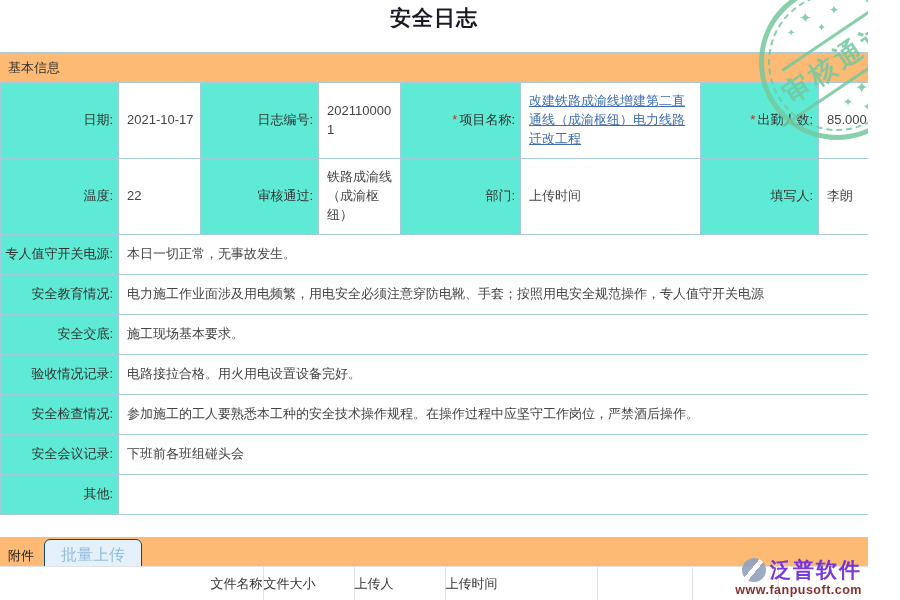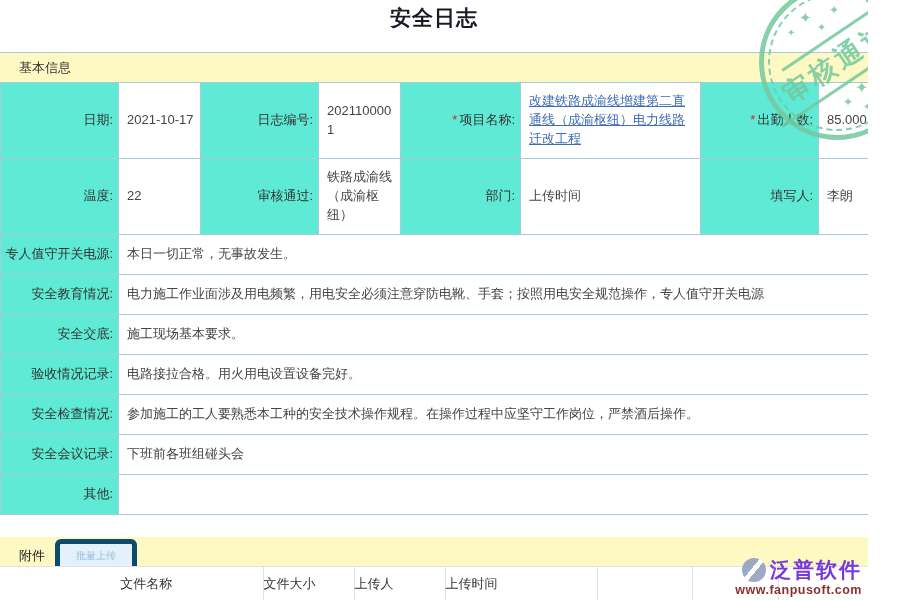--- a/index.html
+++ b/index.html
@@ -26,36 +26,36 @@
     font-size: 21px;
     font-weight: bold;
     color: #1b1b26;
     letter-spacing: 1px;
   }
   
   .section-bar {
     position: absolute;
     left: 0;
     width: 900px;
-    background: #fef9c3;
+    background: #fdba74;
     border-top: 1px solid #a9cbe0;
     display: flex;
     align-items: center;
-    padding-left: 19px;
+    padding-left: 8px;
     color: #333;
   }
   .bar-basic { top: 52px; height: 30px; }
   .bar-attach { top: 528px; height: 37px; border-top: none; margin-top: 9px; }
   .bar-attach .bar-label { margin-right: 10px; color: #222; }
   .batch-btn {
     background: #e4f0fa;
-    border: 5px solid #0c4a6e;
+    border: 1px solid #0c4a6e;
     border-radius: 6px;
     color: #92bddc;
-    font-size: 10px;
+    font-size: 16px;
     padding: 5px 16px;
     cursor: pointer;
     font-family: inherit;
   }
   
   table.main {
     position: absolute;
     top: 82px; left: 0;
     width: 900px;
     border-collapse: collapse;
@@ -100,21 +100,21 @@
     border-top: 1px solid #e2e2e2;
     border-right: 1px solid #e2e2e2;
     border-left: 1px solid #e2e2e2;
     font-weight: normal;
     color: #333;
     font-size: 13px;
     height: 34px;
     background: #fff;
     text-align: left;
   }
-  table.files th:first-child { text-align: center; padding-left: 30px; border-left: none; }
+  table.files th:first-child { text-align: right; padding-left: 30px; border-left: none; }
   table.files th:last-child { border-right: none; }
   
   .brand {
     position: absolute;
     right: 6px;
     bottom: 4px;
     text-align: right;
     opacity: 0.92;
     line-height: 1;
   }

